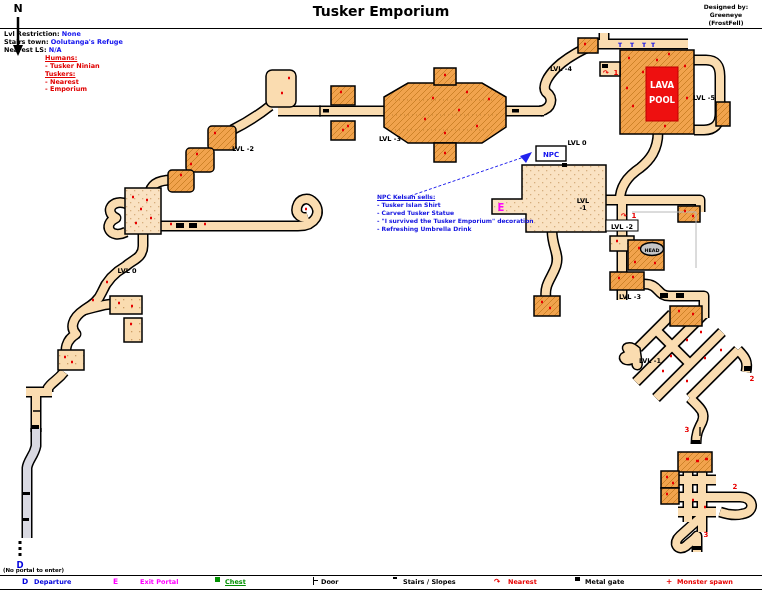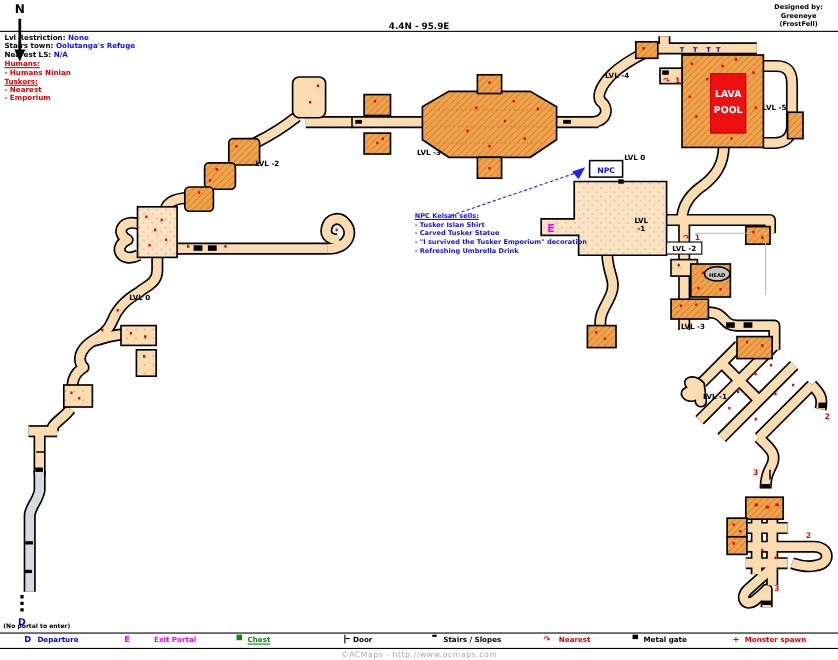--- a/index.html
+++ b/index.html
@@ -7,21 +7,21 @@
          font-family:"DejaVu Sans",sans-serif;overflow:hidden;}
   .map{position:absolute;left:0;top:0;}
   .page-title{position:absolute;top:3px;left:0;right:0;text-align:center;font-weight:bold;font-size:14px;color:#000;}
   .page-sub{position:absolute;top:19px;left:0;right:0;text-align:center;font-weight:bold;font-size:8px;color:#000;}
   .designer{position:absolute;top:3px;right:4px;width:64px;text-align:center;font-size:6px;font-weight:bold;line-height:1.35;color:#000;}
   .hline{position:absolute;left:0;right:0;border-top:1.5px solid #000;}
   .north{position:absolute;left:8px;top:2px;width:20px;text-align:center;}
   .north .n{font-weight:bold;font-size:11px;}
   .info{position:absolute;top:31px;left:4px;font-size:6.5px;font-weight:bold;line-height:1.22;white-space:nowrap;}
   .info .val{color:#1010EE;margin-top:24px;}
-  .info .red{color:#E00000;}
+  .info .red{color:#E00000;margin-left:41px;}
   .info .u{text-decoration:underline;}
   .callout{position:absolute;left:377px;top:193px;font-size:6px;font-weight:bold;color:#1414E0;line-height:1.35;white-space:nowrap;}
   .callout .u{text-decoration:underline;}
   .noportal{position:absolute;left:3px;top:567px;font-size:5.5px;font-weight:bold;color:#000;}
   .legend{position:absolute;left:0;top:577px;width:762px;height:12px;font-size:6.5px;font-weight:bold;color:#000;}
   .legend span{position:absolute;top:0;}
   .legend .sym{font-size:7.5px;}
   .blue{color:#0000DD;} .mag{color:#FF00FF;} .grn{color:#009000;text-decoration:underline;} .redc{color:#E80000;}
   .ic{position:absolute;display:inline-block;}
   .ic-ch{left:215px;top:3px;width:4.5px;height:4.5px;background:#009000;}
@@ -294,34 +294,34 @@
     <text x="20" y="568" text-anchor="middle" font-size="8.5" font-weight="bold" fill="#0000DD">D</text>
   </svg>
 
   <div class="north">
     <div class="n">N</div>
     <svg width="20" height="42">
       <path d="M10,2 V32" stroke="#000" stroke-width="2.5"></path>
       <polygon points="5,30 15,30 10,41" fill="#000"></polygon>
     </svg>
   </div>
-  <div class="page-sub">4.4N - 95.9E</div>
+  <div class="page-title">Tusker Emporium</div>
   <div class="designer">
     <div>Designed by:</div>
     <div>Greeneye</div>
     <div>(FrostFell)</div>
   </div>
   <div class="hline" style="top:28px"></div>
 
   <div class="info">
     <div><span class="lbl">Lvl Restriction:</span> <span class="val">None</span></div>
     <div><span class="lbl">Stairs town:</span> <span class="val">Oolutanga's Refuge</span></div>
     <div><span class="lbl">Nearest LS:</span> <span class="val">N/A</span></div>
     <div class="red u">Humans:</div>
-    <div class="red">- Humans Ninian</div>
+    <div class="red">- Tusker Ninian</div>
     <div class="red u">Tuskers:</div>
     <div class="red">- Nearest</div>
     <div class="red">- Emporium</div>
   </div>
 
   <div class="callout">
     <div class="u">NPC Kelsan sells:</div>
     <div>- Tusker Islan Shirt</div>
     <div>- Carved Tusker Statue</div>
     <div>- "I survived the Tusker Emporium" decoration</div>
@@ -343,15 +343,14 @@
     <span class="ic ic-st"></span>
     <span style="left:403px;top:1px">Stairs / Slopes</span>
     <span class="sym redc" style="left:494px">↷</span>
     <span class="redc" style="left:508px;top:1px">Nearest</span>
     <span class="ic ic-gt"></span>
     <span style="left:585px;top:1px">Metal gate</span>
     <span class="sym redc" style="left:666px">+</span>
     <span class="redc" style="left:677px;top:1px">Monster spawn</span>
   </div>
   <div class="hline" style="top:589px"></div>
-  <div class="copy">©ACMaps - http://www.acmaps.com</div>
 
 </div>
 
 </body></html>

